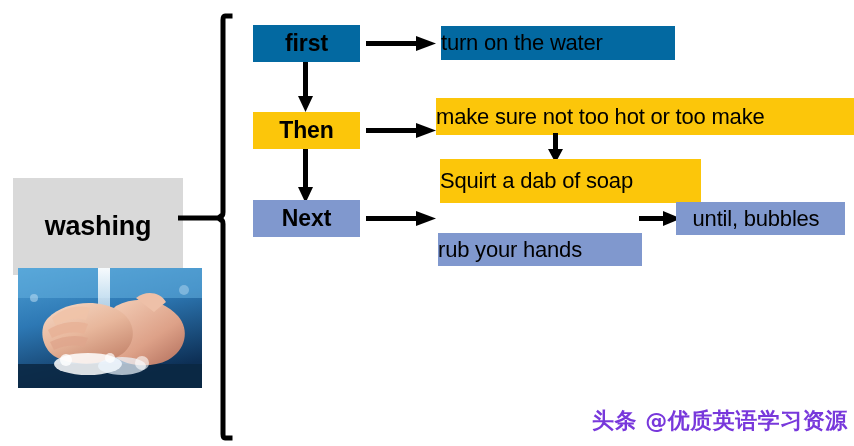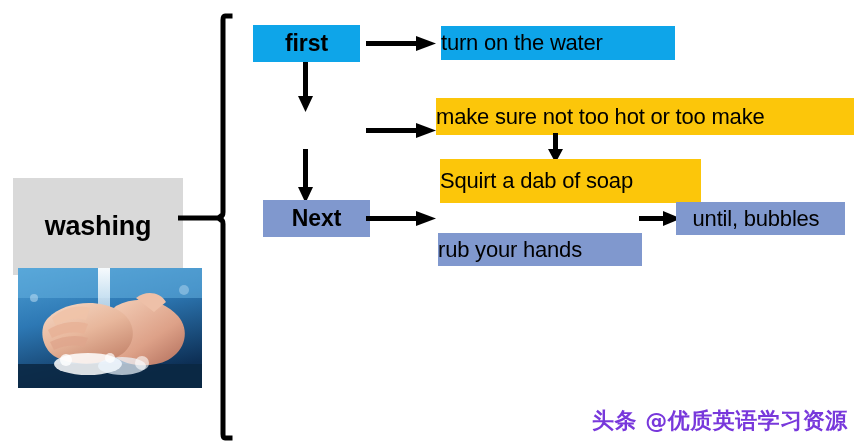--- a/index.html
+++ b/index.html
@@ -70,31 +70,31 @@
     letter-spacing: -0.1px;
   }
   .phrase-box {
     justify-content: flex-start;
     font-weight: normal;
     font-size: 22px;
     padding-right: 9px;
     letter-spacing: -0.2px;
   }
 
-  .green  { background: #0ea5e9; }
+  .green  { background: #0369a1; }
   .yellow { background: #fcc60a; }
   .blue   { background: #8098ce; }
 
   
   .b-first      { left: 253px; top: 25px;  width: 107px; height: 37px; }
   .b-water      { left: 441px; top: 26px;  width: 225px; height: 34px; }
   .b-then       { left: 253px; top: 112px; width: 107px; height: 37px; }
   .b-hotcold    { left: 436px; top: 98px;  width: 418px; height: 37px; }
   .b-soap       { left: 440px; top: 159px; width: 252px; height: 44px; }
-  .b-next       { left: 263px; top: 200px; width: 107px; height: 37px; }
+  .b-next       { left: 253px; top: 200px; width: 107px; height: 37px; }
   .b-rub        { left: 438px; top: 202px; width: 195px; height: 33px; margin-top: 31px; }
   .b-bubbles    { left: 676px; top: 202px; width: 160px; height: 33px; justify-content: center; }
 
   
   .arrow { position: absolute; }
   .arrow svg { display: block; }
 
   .a-first-water { left: 366px; top: 34px; }
   .a-first-then  { left: 296px; top: 62px; }
   .a-then-hot    { left: 366px; top: 121px; }
@@ -203,20 +203,23 @@
 
   <div class="arrow a-first-then">
     <svg width="20" height="50" viewBox="0 0 20 50">
       <g fill="#000000">
         <rect x="7" y="0" width="5" height="38"></rect>
         <polygon points="2,34 9.5,50 17,34"></polygon>
       </g>
     </svg>
   </div>
 
+  <div class="abs nodebox label-box yellow b-then">
+    <span>Then</span>
+  </div>
 
   <div class="arrow a-then-hot">
     <svg width="70" height="20" viewBox="0 0 70 20">
       <g fill="#000000">
         <rect x="0" y="7" width="54" height="5"></rect>
         <polygon points="50,2 70,9.5 50,17"></polygon>
       </g>
     </svg>
   </div>
 

